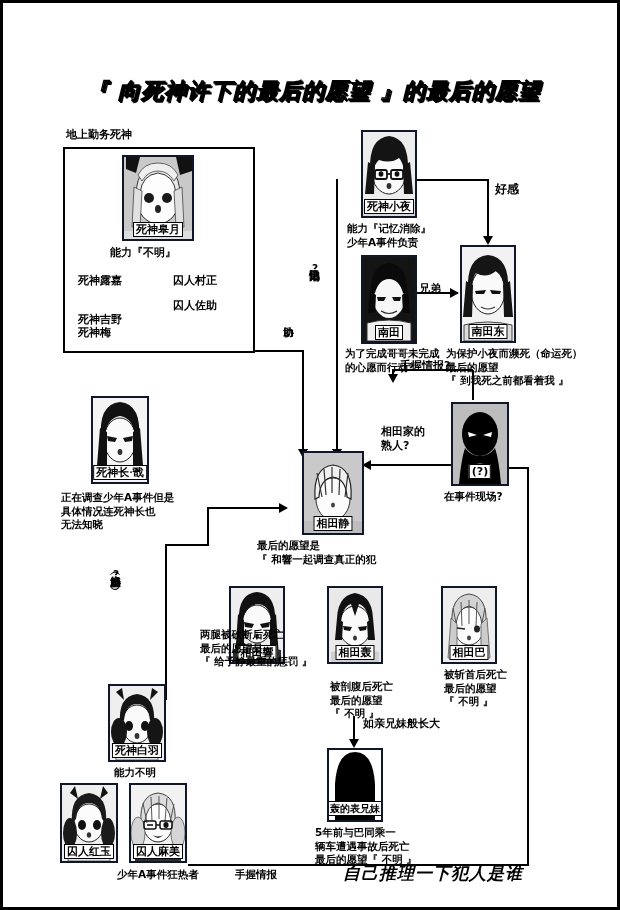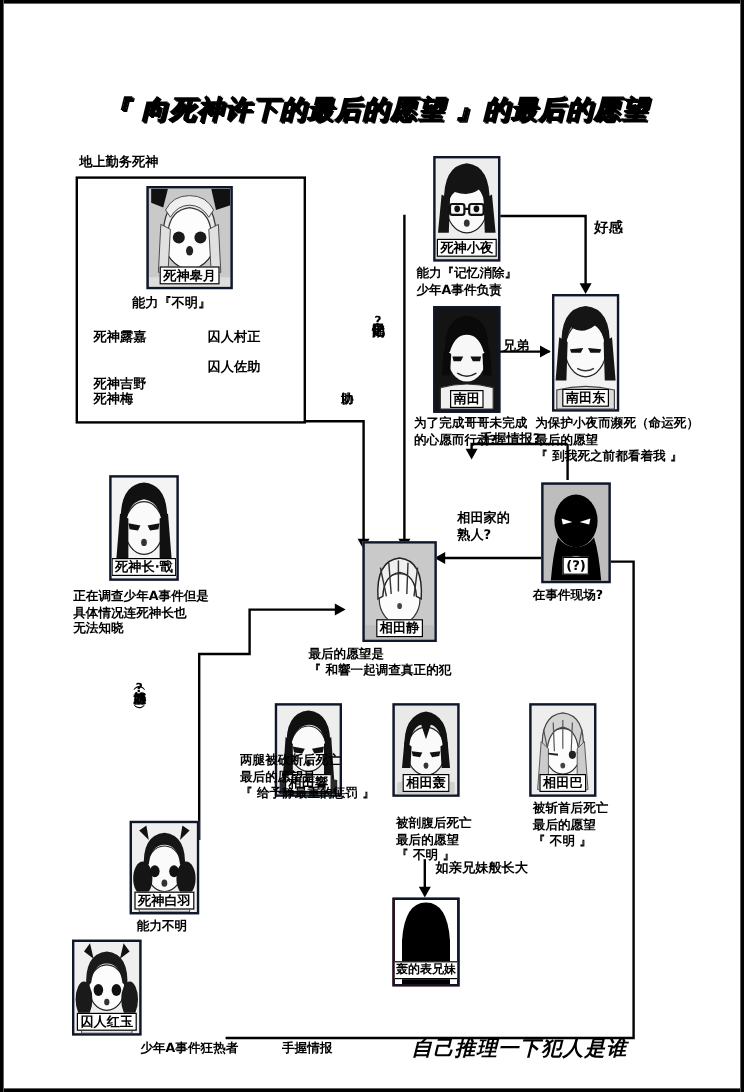--- a/index.html
+++ b/index.html
@@ -195,21 +195,21 @@
   </div>
   <div class="abs lbl" style="left:443px;top:347px;">为保护小夜而濒死（命运死）
 最后的愿望
 『 到我死之前都看着我 』</div>
 
   <div class="abs lbl" style="left:397px;top:359px;font-size:11px;">手握情报?</div>
 
   <div class="abs vtext" style="left:306px;top:262px;height:90px;">消除了记忆?</div>
   <div class="abs vtext" style="left:280px;top:318px;height:46px;">协助</div>
 
-  <div class="abs portrait" style="left:88px;top:396px;width:58px;height:88px;">
+  <div class="abs portrait" style="left:88px;top:396px;width:58px;height:88px;font-family:Liberation Serif, serif;">
     <svg width="54" height="84" viewBox="0 0 54 84" style="position:absolute;left:0;top:0;">
       <rect x="0" y="0" width="54" height="84" fill="#f4f4f4"></rect>
       <ellipse cx="27" cy="42" rx="16" ry="22" fill="#fafafa" stroke="#222" stroke-width="1"></ellipse>
       <path d="M8 42 Q5 6 27 4 Q49 6 46 42 L42 38 Q40 20 27 18 Q14 20 12 38 Z" fill="#111"></path>
       <path d="M7 30 L3 80 L14 80 L14 34 Z" fill="#111"></path>
       <path d="M47 30 L51 80 L40 80 L40 34 Z" fill="#111"></path>
       <path d="M14 38 L24 40 L22 44 L15 43 Z" fill="#111"></path>
       <path d="M30 40 L40 38 L39 43 L32 44 Z" fill="#111"></path>
       <ellipse cx="27" cy="54" rx="2.4" ry="3" fill="#333"></ellipse>
     </svg>
@@ -336,26 +336,47 @@
       <ellipse cx="8" cy="48" rx="7" ry="15" fill="#1a1a1a"></ellipse>
       <ellipse cx="46" cy="48" rx="7" ry="15" fill="#1a1a1a"></ellipse>
       <ellipse cx="20" cy="40" rx="4" ry="5" fill="#111"></ellipse>
       <ellipse cx="35" cy="40" rx="4" ry="5" fill="#111"></ellipse>
       <ellipse cx="27" cy="50" rx="2.2" ry="2.8" fill="#333"></ellipse>
       <path d="M6 64 Q27 58 48 64 L48 76 L6 76 Z" fill="#e8e8e8" stroke="#444" stroke-width="0.8"></path>
     </svg>
     <div class="pname">囚人红玉</div>
   </div>
 
+  <div class="abs portrait" style="left:126px;top:783px;width:58px;height:80px;">
+    <svg width="54" height="76" viewBox="0 0 54 76" style="position:absolute;left:0;top:0;">
+      <rect x="0" y="0" width="54" height="76" fill="#f2f2f2"></rect>
+      <ellipse cx="27" cy="38" rx="15" ry="19" fill="#fdfdfd" stroke="#222" stroke-width="1"></ellipse>
+      <path d="M10 38 Q8 10 27 8 Q46 10 44 38 L40 36 Q38 20 27 18 Q16 20 14 36 Z" fill="#dcdcdc" stroke="#444" stroke-width="1"></path>
+      <path d="M12 18 L16 38 M20 12 L21 36 M28 11 L28 34 M36 13 L34 36 M43 19 L39 38" stroke="#555" stroke-width="1" fill="none"></path>
+      <ellipse cx="7" cy="48" rx="7" ry="16" fill="#d5d5d5" stroke="#555" stroke-width="0.8"></ellipse>
+      <ellipse cx="47" cy="48" rx="7" ry="16" fill="#d5d5d5" stroke="#555" stroke-width="0.8"></ellipse>
+      <rect x="13" y="36" width="12" height="8" rx="2" fill="none" stroke="#111" stroke-width="1.5"></rect>
+      <rect x="29" y="36" width="12" height="8" rx="2" fill="none" stroke="#111" stroke-width="1.5"></rect>
+      <line x1="25" y1="40" x2="29" y2="40" stroke="#111" stroke-width="1.5"></line>
+      <path d="M16 40 L22 40" stroke="#111" stroke-width="1.6"></path>
+      <ellipse cx="35" cy="40" rx="2.6" ry="3" fill="#111"></ellipse>
+      <path d="M22 50 Q27 56 32 50 Q27 53 22 50 Z" fill="#111"></path>
+      <path d="M4 62 Q27 56 50 62 L50 76 L4 76 Z" fill="#2e2e2e"></path>
+    </svg>
+    <div class="pname">囚人麻美</div>
+  </div>
   <div class="abs lbl" style="left:114px;top:868px;">少年A事件狂热者</div>
   <div class="abs lbl" style="left:232px;top:868px;">手握情报</div>
 
-  <div class="abs portrait" style="left:324px;top:748px;width:56px;height:74px;background:#7f1d1d;">
+  <div class="abs portrait" style="left:324px;top:748px;width:56px;height:74px;background:#0369a1;">
     <svg width="52" height="70" viewBox="0 0 52 70" style="position:absolute;left:0;top:0;">
       <rect x="0" y="0" width="52" height="70" fill="#fff"></rect>
       <path d="M26 2 Q44 2 46 34 L46 70 L6 70 L6 34 Q8 2 26 2 Z" fill="#000"></path>
     </svg>
     <div class="pname" style="bottom:4px;font-size:10px;">轰的表兄妹</div>
   </div>
+  <div class="abs lbl" style="left:312px;top:826px;">5年前与巴同乘一
+辆车遭遇事故后死亡
+最后的愿望『 不明 』</div>
 
   <div class="abs bottom-slogan">自己推理一下犯人是谁</div>
 
 </div>
 
 </body></html>

